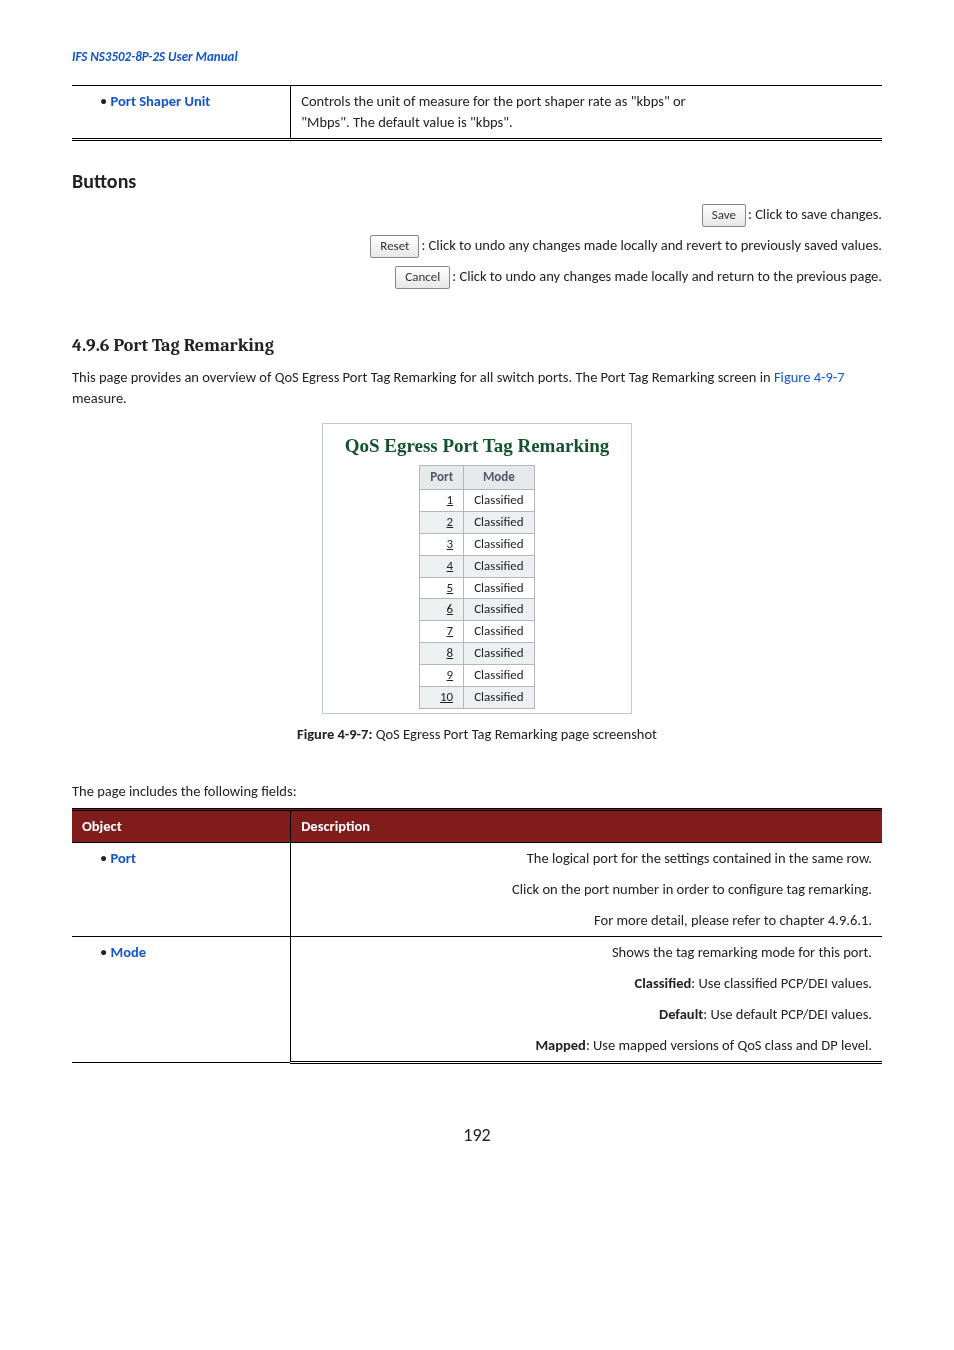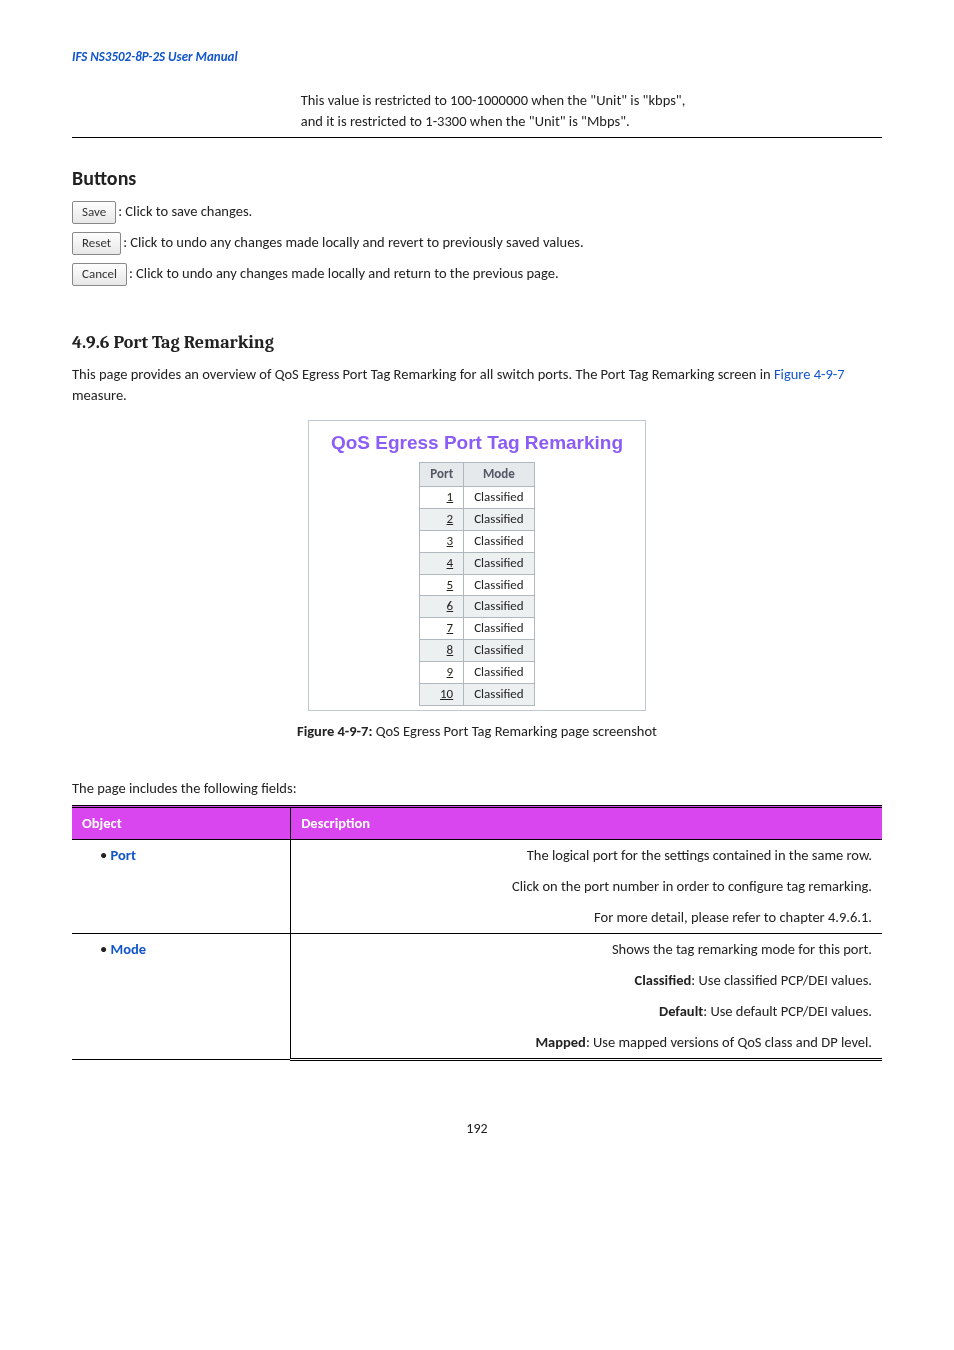--- a/index.html
+++ b/index.html
@@ -66,20 +66,21 @@
     background: linear-gradient(#fefefe,#e7e7e7);
     padding: 1px 9px;
     font-size: 13px;
     border-radius: 2px;
     margin-right: 2px;
     vertical-align: middle;
     color: #333;
   }
   .btn-row {
     margin: 8px 0;
+    text-align: right;
   }
   .subhead {
     font-family: Cambria, Georgia, serif;
     font-weight: bold;
     font-size: 18px;
     margin-top: 44px;
     margin-bottom: 8px;
   }
   .bodytext { margin: 6px 0; }
   .figlink { color: #1155cc; }
@@ -87,22 +88,22 @@
     text-align: center;
     margin: 14px auto 10px;
   }
   .fig-box {
     display: inline-block;
     border: 1px solid #bfc8cf;
     background: #fff;
     padding: 8px 22px 4px;
   }
   .fig-title {
-    color: #8b5cf6;
-    font-family: Liberation Sans, sans-serif;
+    color: #14532d;
+    font-family: Liberation Serif, serif;
     font-weight: bold;
     font-size: 19px;
     margin-bottom: 6px;
   }
   table.qos {
     border-collapse: collapse;
     margin: 0 auto;
   }
   table.qos th {
     background: #e6e9eb;
@@ -127,57 +128,59 @@
     font-size: 14.5px;
     margin: 10px 0 36px;
   }
   .fig-caption .lead { font-weight: bold; }
   table.fields {
     border-collapse: collapse;
     width: 100%;
     margin-top: 4px;
   }
   table.fields th {
-    background: #d946ef;
+    background: #7f1d1d;
     color: #fff;
     text-align: left;
     border: 1px solid #000;
     padding: 5px 10px;
     font-size: 14.5px;
   }
   table.fields th.obj { border-left: none; width: 27%; }
   table.fields th.desc { border-right: none; }
   table.fields td {
     border: 1px solid #000;
     padding: 5px 10px;
     vertical-align: top;
     font-size: 14.5px;
   }
   table.fields td.left-col { border-left: none; padding-left: 28px; }
   table.fields td.right-col { border-right: none; text-align: right; }
   table.fields tr.double-top th { border-top: 3px double #000; }
   table.fields tr.last td { border-bottom: 3px double #000; }
   .footer-pn {
     text-align: center;
-    font-size: 14px;
+    font-size: 18px;
     margin-top: 58px;
   }
 </style>
 </head>
 <body>
 
 <div class="header-line">IFS  NS3502-8P-2S  User  Manual</div>
 
 <table class="spec">
   <tbody>
-      <tr class="top-border no-top">
-    <td class="left-col"></td>
+  <tr class="bottom-double">
+    <td class="left-col">
+      <span>•&nbsp;</span><span class="bullet-label">Port Shaper Unit</span>
+    </td>
     <td class="right-col">
-      <span>This value is restricted to 100-1000000 when the "Unit" is "kbps",</span><br>
-      <span>and it is restricted to 1-3300 when the "Unit" is "Mbps".</span>
+      <span>Controls the unit of measure for the port shaper rate as "kbps" or</span><br>
+      <span>"Mbps". The default value is "kbps".</span>
     </td>
   </tr>
 </tbody>
   </table>
 
 <div class="section-h">Buttons</div>
 
 <div class="btn-row">
   <span class="btn">Save</span><span>: Click to save changes.</span>
 </div>

